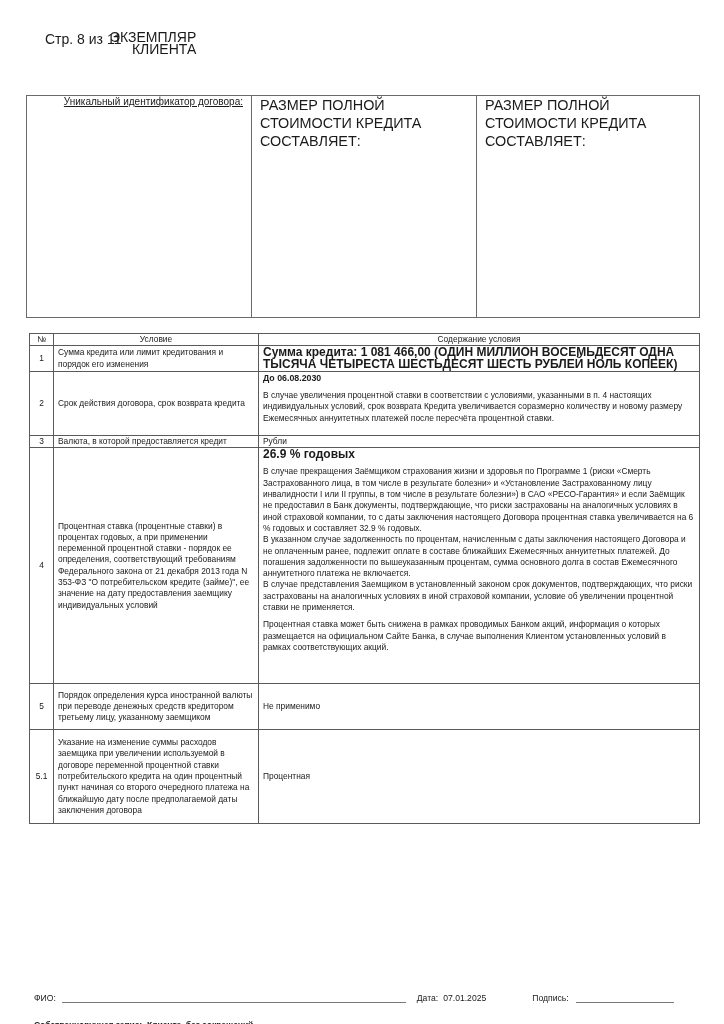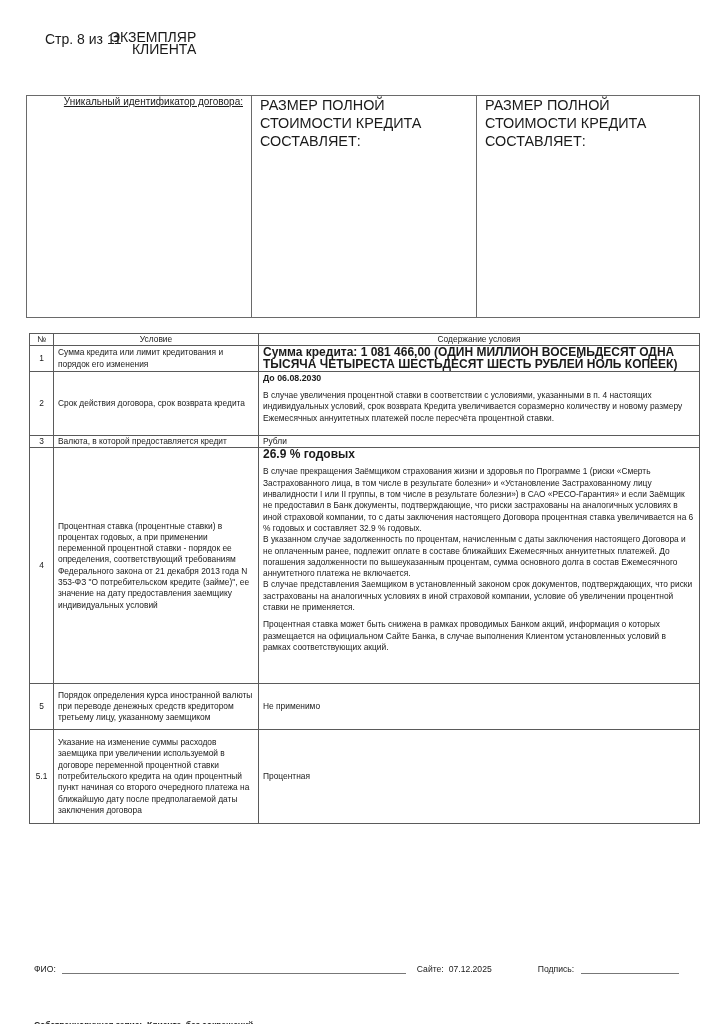--- a/index.html
+++ b/index.html
@@ -26,21 +26,21 @@
   .main .sub { padding:0 4px 1px 4px; border-top:none; }
   .main .colhead td { text-align:center; padding:0 4px; }
   .num { text-align:center; }
   .content p { margin:0; }
   .content p + p { margin-top:6px; }
   .b { font-weight:bold; }
   .title-date { display:inline-block; margin-left:84px; }
 
   
   .f-title { left:34px; top:1020px; font-size:8.6px; font-weight:bold; font-family:"Liberation Sans", sans-serif; letter-spacing:-0.1px; }
-  .f-row { left:34px; top:964px; font-size:8.6px; display:flex; align-items:flex-end; }
+  .f-row { left:34px; top:993px; font-size:8.6px; display:flex; align-items:flex-end; }
   .line { display:inline-block; border-bottom:1px solid #777; height:9px; }
 </style>
 </head>
 <body>
 
 <div class="abs hdr" style="left:45px; top:31px;">Стр. 8 из 11</div>
 <div class="abs hdr" style="left:110px; top:31px; text-align:right; line-height:12px;">
   <div>ЭКЗЕМПЛЯР</div>
   <div>КЛИЕНТА</div>
 </div>
@@ -116,17 +116,17 @@
     <td>Указание на изменение суммы расходов заемщика при увеличении используемой в договоре переменной процентной ставки потребительского кредита на один процентный пункт начиная со второго очередного платежа на ближайшую дату после предполагаемой даты заключения договора</td>
     <td class="content">Процентная</td>
   </tr>
 </tbody>
   </table>
 
 <div class="abs f-title">Собственноручная запись Клиента, без сокращений</div>
 <div class="abs f-row">
   <span>ФИО:</span>
   <span class="line" style="width:344px; margin-left:6px;"></span>
-  <span style="margin-left:11px;">Сайте:</span>
-  <span style="margin-left:5px;">07.12.2025</span>
+  <span style="margin-left:11px;">Дата:</span>
+  <span style="margin-left:5px;">07.01.2025</span>
   <span style="margin-left:46px;">Подпись:</span>
   <span class="line" style="width:98px; margin-left:7px;"></span>
 </div>
 
 </body></html>

